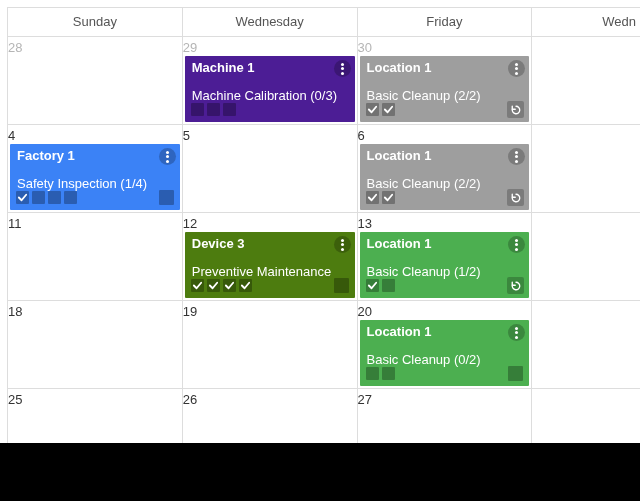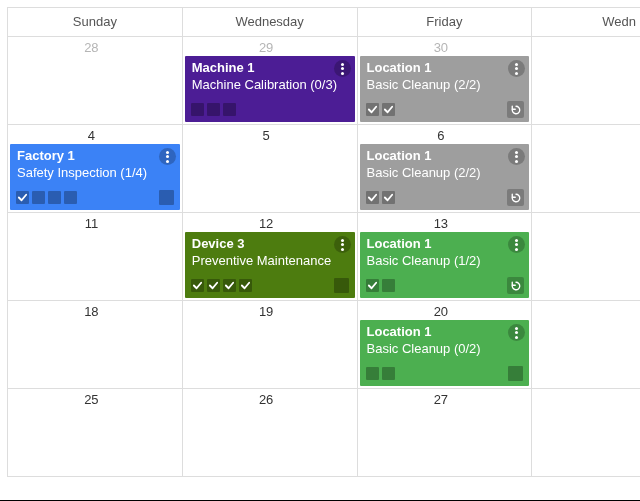--- a/index.html
+++ b/index.html
@@ -4,21 +4,21 @@
 <style>
   * { box-sizing: border-box; }
   html, body {
     margin: 0; padding: 0;
     font-family: "Segoe UI", Arial, sans-serif;
     font-size: 13px;
     color: #333;
     background: #000;
   }
   .frame {
-    width: 640px; height: 500px;
+    width: 640px; height: 443px;
     background: #fff;
     padding: 7px;
     position: relative;
     overflow: hidden;
   }
   .inner {
     position: absolute;
     left: 7px; top: 7px;
     width: 700px;
     background: #fff;
@@ -39,21 +39,21 @@
     font-size: 13px;
     background: #fff;
   }
   table.cal td {
     height: 88px;
     vertical-align: top;
     position: relative;
     padding: 0;
   }
   .daynum {
-    text-align: center;
+    text-align: left;
     padding: 3px 7px 0 0;
     font-size: 13px;
     color: #333;
   }
   .muted { color: #b5b5b5; }
   .event {
     position: relative;
     margin: 1px 2px 0 2px;
     padding: 4px 6px 4px 7px;
     color: #fff;
@@ -70,21 +70,21 @@
     font-weight: 700;
     font-size: 13px;
     line-height: 16px;
     white-space: nowrap; overflow: hidden; text-overflow: ellipsis;
     padding-right: 20px;
   }
   .ev-sub {
     font-size: 13px;
     line-height: 16px;
     white-space: nowrap; overflow: hidden; text-overflow: ellipsis;
-    margin-top: 1px;
+    margin-top: 12px;
     padding-right: 4px;
   }
   .ev-footer {
     position: absolute;
     left: 6px; right: 6px; bottom: 5px;
     height: 15px;
     display: flex;
     align-items: center;
   }
   .task-sq {

